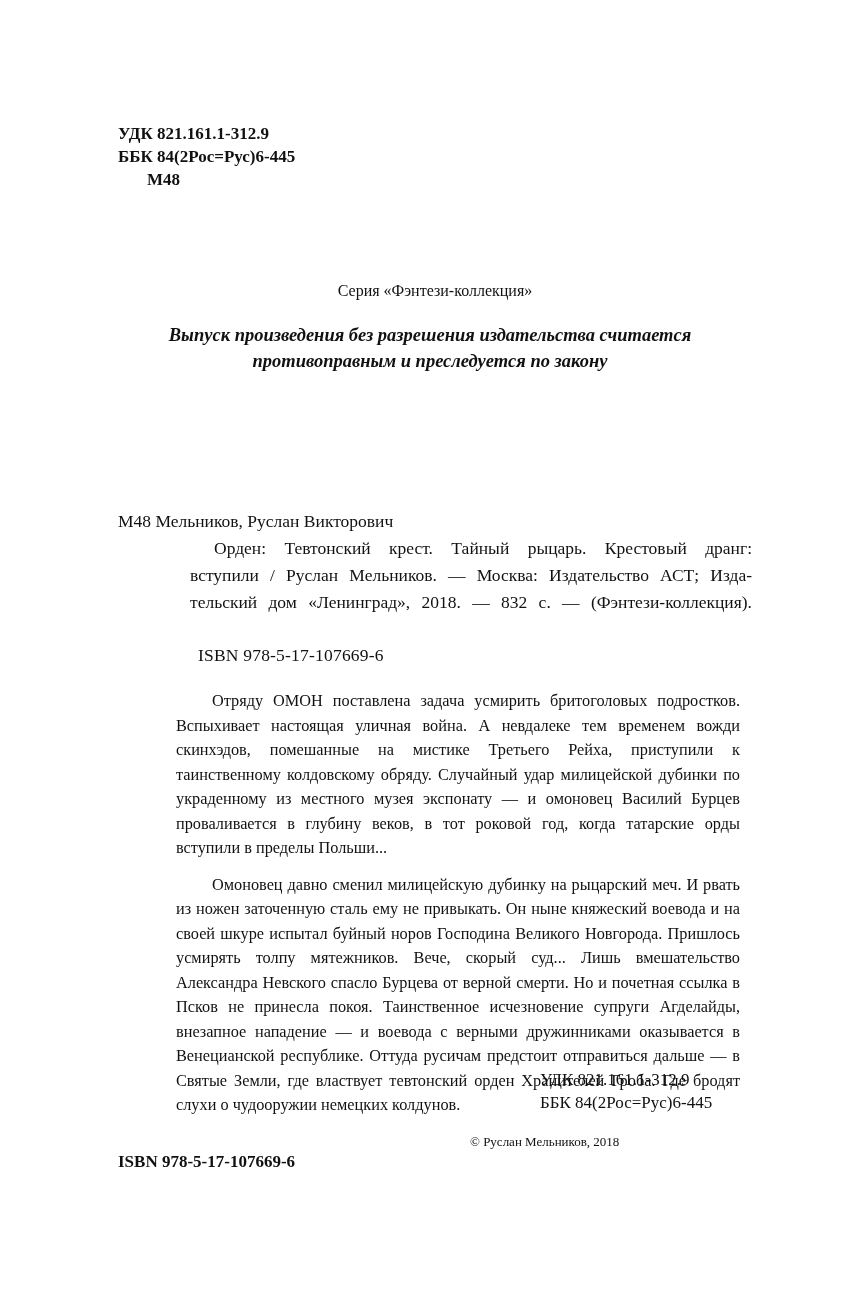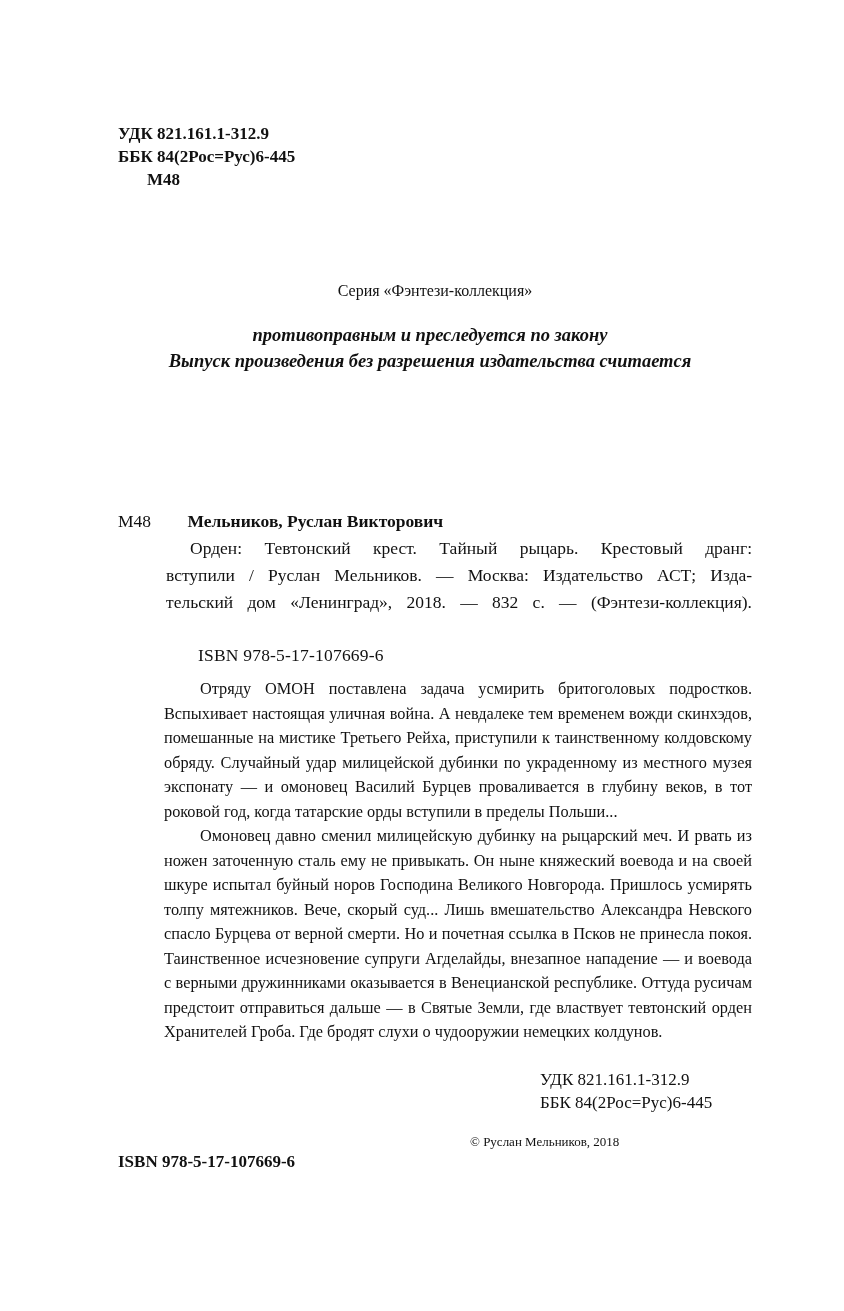--- a/index.html
+++ b/index.html
@@ -55,23 +55,23 @@
 
     
     .biblio {
       left: 118px;
       top: 508px;
       width: 634px;
       font-size: 17.5px;
       line-height: 27px;
     }
     .biblio .head-line .code { font-weight: normal; }
-    .biblio .head-line .author { font-weight: bold; margin-left: 32px; }
+    .biblio .head-line .author { font-weight: normal; }
     .biblio .desc {
-      margin-left: 48px;
+      margin-left: 72px;
       text-align: justify;
       text-align-last: justify;
       text-indent: 24px;
     }
     .biblio .desc .line { display: block; }
     .biblio .desc .line.last { text-align-last: justify; }
     .biblio .isbn {
       margin-left: 80px;
       margin-top: 26px;
       letter-spacing: 0.2px;
@@ -80,21 +80,21 @@
     
     .annotation {
       left: 164px;
       top: 677px;
       width: 588px;
       font-size: 16.3px;
       line-height: 24.5px;
       text-align: justify;
     }
     .annotation p {
-      margin: 0;
+      margin: 12px;
       text-indent: 36px;
     }
 
     
     .cls-bottom {
       left: 540px;
       top: 1068px;
       font-size: 17px;
       line-height: 23px;
     }
@@ -118,22 +118,22 @@
 
 <div class="abs cls-top">
   <div>УДК 821.161.1-312.9</div>
   <div>ББК 84(2Рос=Рус)6-445</div>
   <div class="m48">М48</div>
 </div>
 
 <div class="abs series">Серия «Фэнтези-коллекция»</div>
 
 <div class="abs warning">
+  <div>Выпуск произведения без разрешения издательства считается</div>
   <div>противоправным и преследуется по закону</div>
-  <div>Выпуск произведения без разрешения издательства считается</div>
 </div>
 
 <div class="abs biblio">
   <div class="head-line">
     <span class="code">М48</span>
     <span class="author">Мельников, Руслан Викторович</span>
   </div>
   <div class="desc">
     <span class="line">Орден: Тевтонский крест. Тайный рыцарь. Крестовый дранг:</span>
     <span class="line" style="text-indent:0">вступили / Руслан Мельников. — Москва: Издательство АСТ; Изда-</span>

